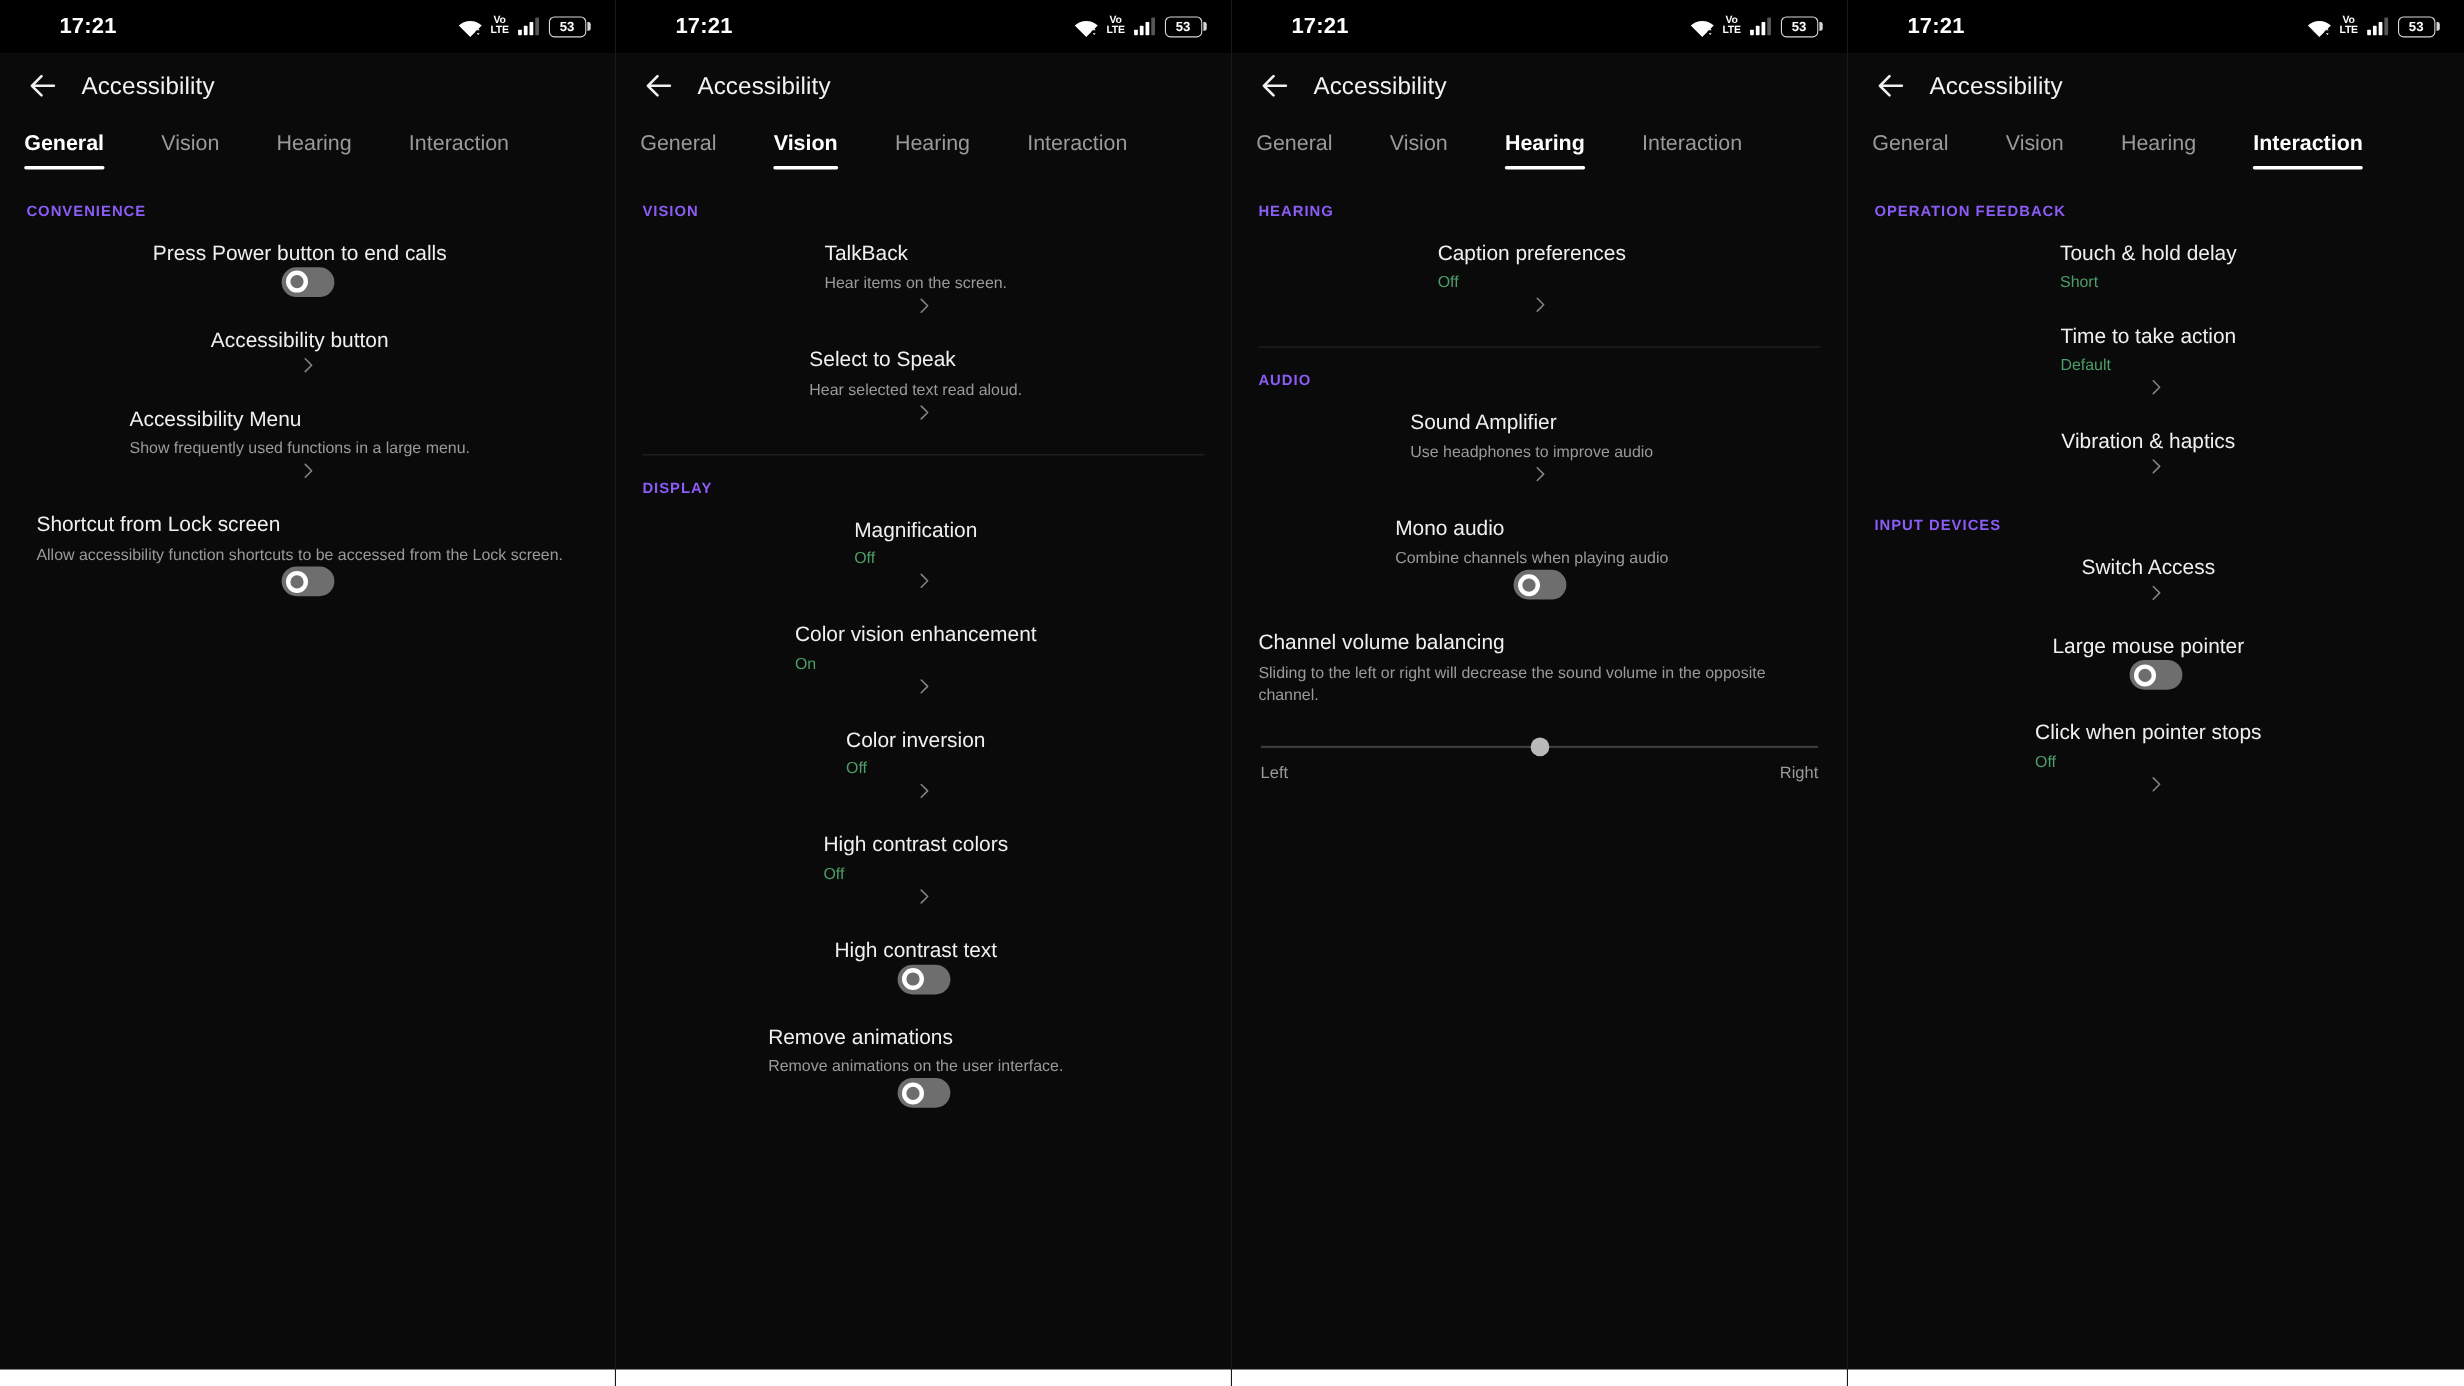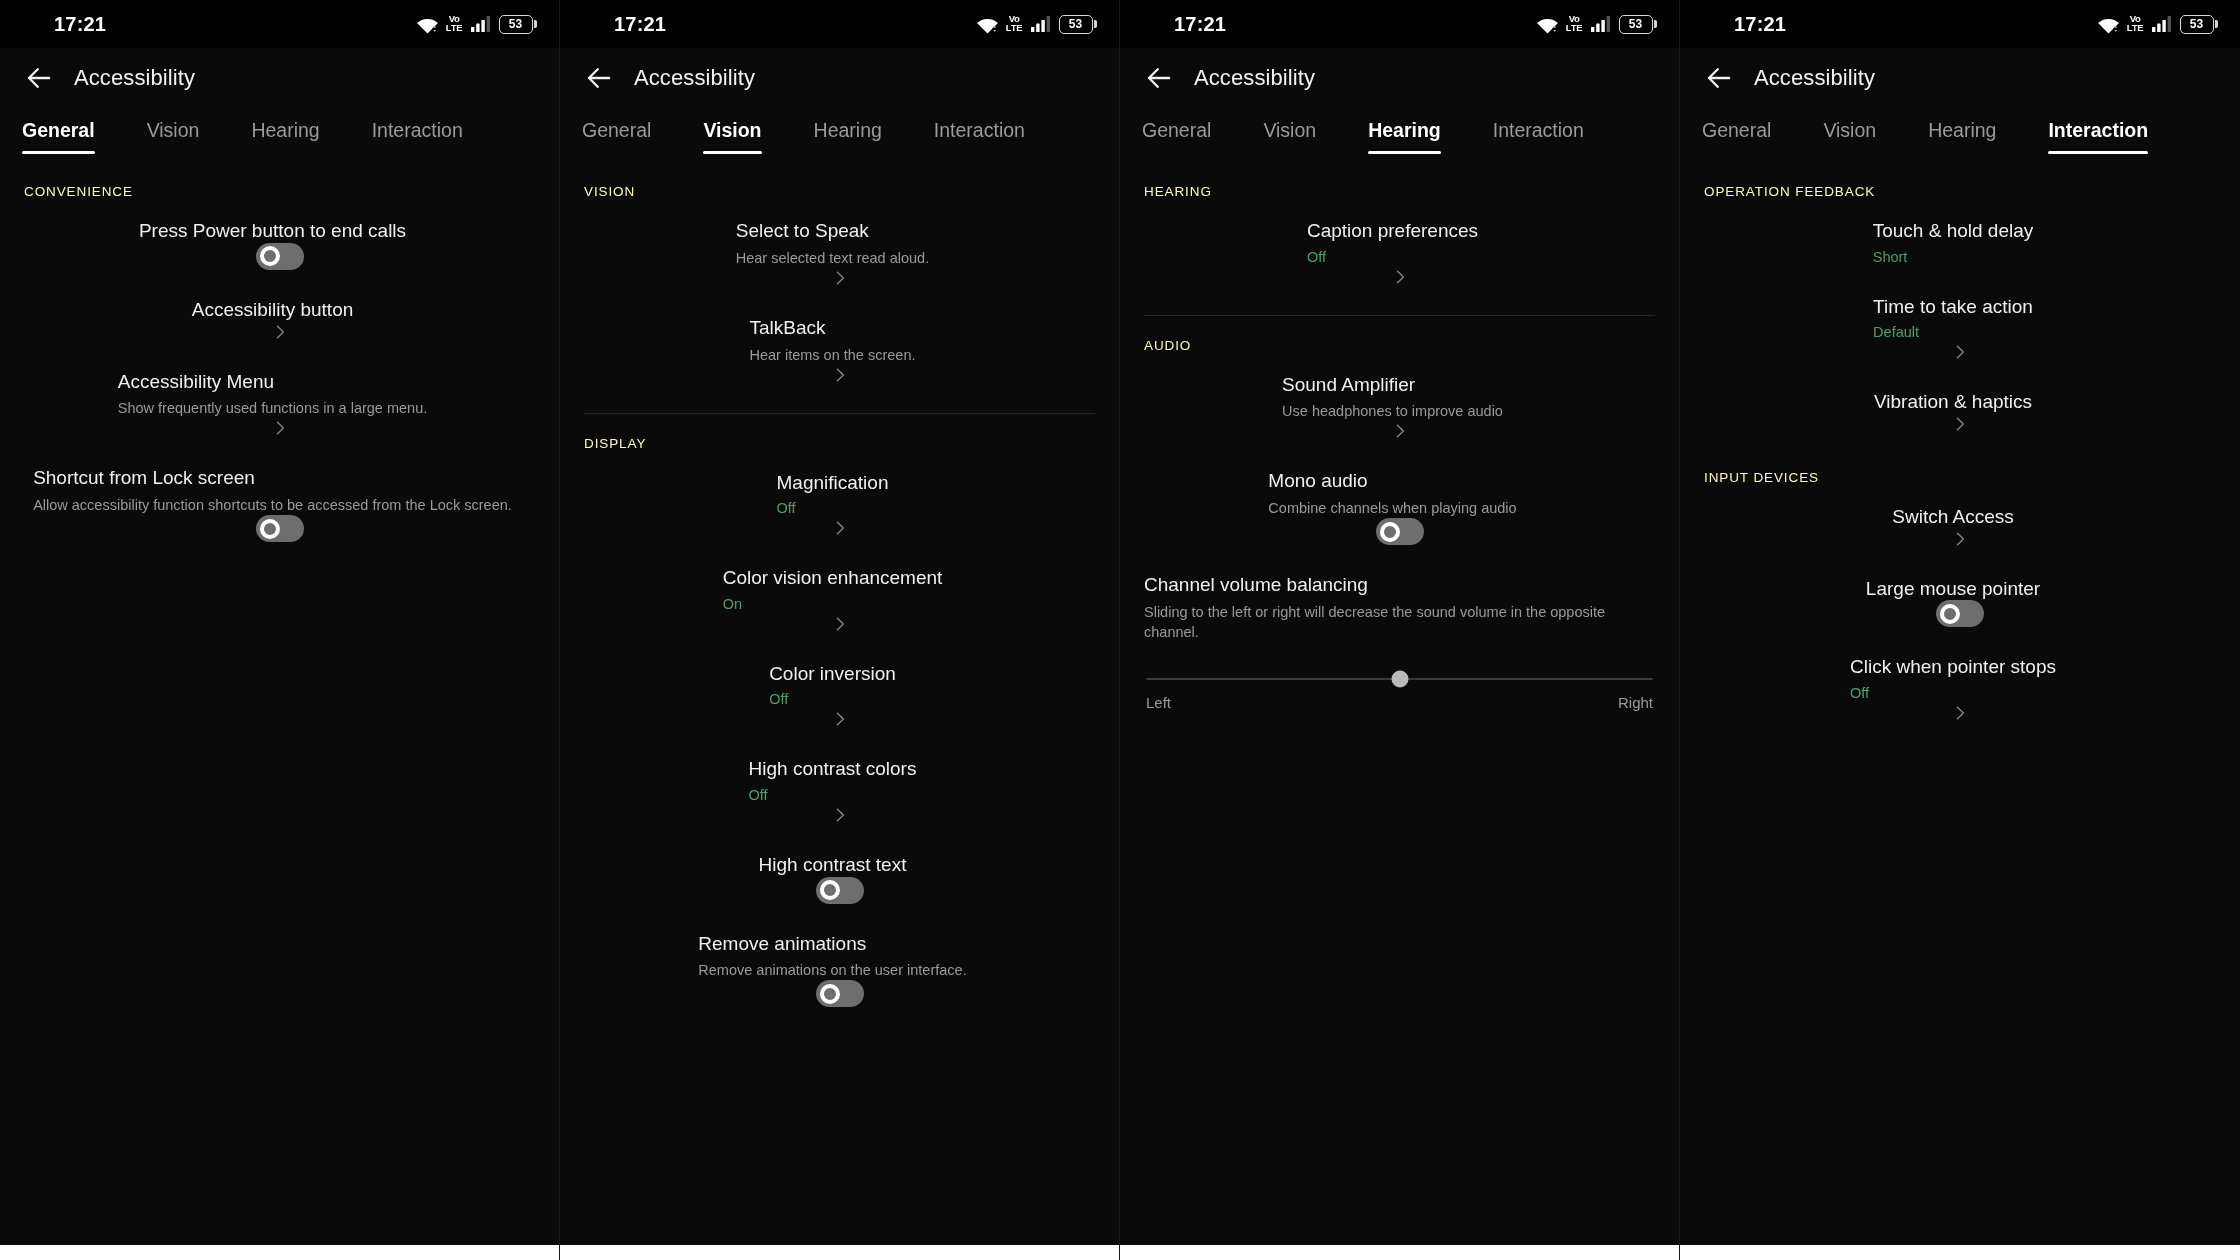--- a/index.html
+++ b/index.html
@@ -77,21 +77,21 @@
   .tab:last-child { margin-right:0; }
   .tab.active { color:#ffffff; font-weight:700; }
   .tab.active::after {
     content:""; position:absolute; left:0; right:0; bottom:0;
     height:3px; background:#ffffff; border-radius:2px;
   }
 
   
   .list { padding:0 22px; }
   .section-head {
-    color:#fef9c3; font-size:13.5px; font-weight:400;
+    color:#8b5cf6; font-size:13.5px; font-weight:700;
     letter-spacing:.9px; padding:22px 2px 6px 2px;
   }
   .row {
     display:flex; align-items:center;
     min-height:58px; padding:14px 2px;
     position:relative;
     flex-direction:column;
   }
   .row-text { flex:1 1 auto; min-width:0; padding-right:14px; }
   .row-title { color:#f0f0f0; font-size:19px; line-height:1.25; }
@@ -258,31 +258,31 @@
       <div class="tabs">
         <div class="tab">General</div>
         <div class="tab active">Vision</div>
         <div class="tab">Hearing</div>
         <div class="tab">Interaction</div>
       </div>
       <div class="list">
         <div class="section-head">VISION</div>
         <div class="row">
           <div class="row-text">
+            <div class="row-title">TalkBack</div>
+            <div class="row-sub">Hear items on the screen.</div>
+          </div>
+          <svg class="chev" viewBox="0 0 24 24" fill="none">
+            <path d="M9 5l7 7-7 7" stroke="#cfcfcf" stroke-width="1.7" stroke-linecap="round" stroke-linejoin="round"></path>
+          </svg>
+        </div>
+        <div class="row">
+          <div class="row-text">
             <div class="row-title">Select to Speak</div>
             <div class="row-sub">Hear selected text read aloud.</div>
-          </div>
-          <svg class="chev" viewBox="0 0 24 24" fill="none">
-            <path d="M9 5l7 7-7 7" stroke="#cfcfcf" stroke-width="1.7" stroke-linecap="round" stroke-linejoin="round"></path>
-          </svg>
-        </div>
-        <div class="row">
-          <div class="row-text">
-            <div class="row-title">TalkBack</div>
-            <div class="row-sub">Hear items on the screen.</div>
           </div>
           <svg class="chev" viewBox="0 0 24 24" fill="none">
             <path d="M9 5l7 7-7 7" stroke="#cfcfcf" stroke-width="1.7" stroke-linecap="round" stroke-linejoin="round"></path>
           </svg>
         </div>
         <div class="divider"></div>
         <div class="section-head">DISPLAY</div>
         <div class="row">
           <div class="row-text">
             <div class="row-title">Magnification</div>

